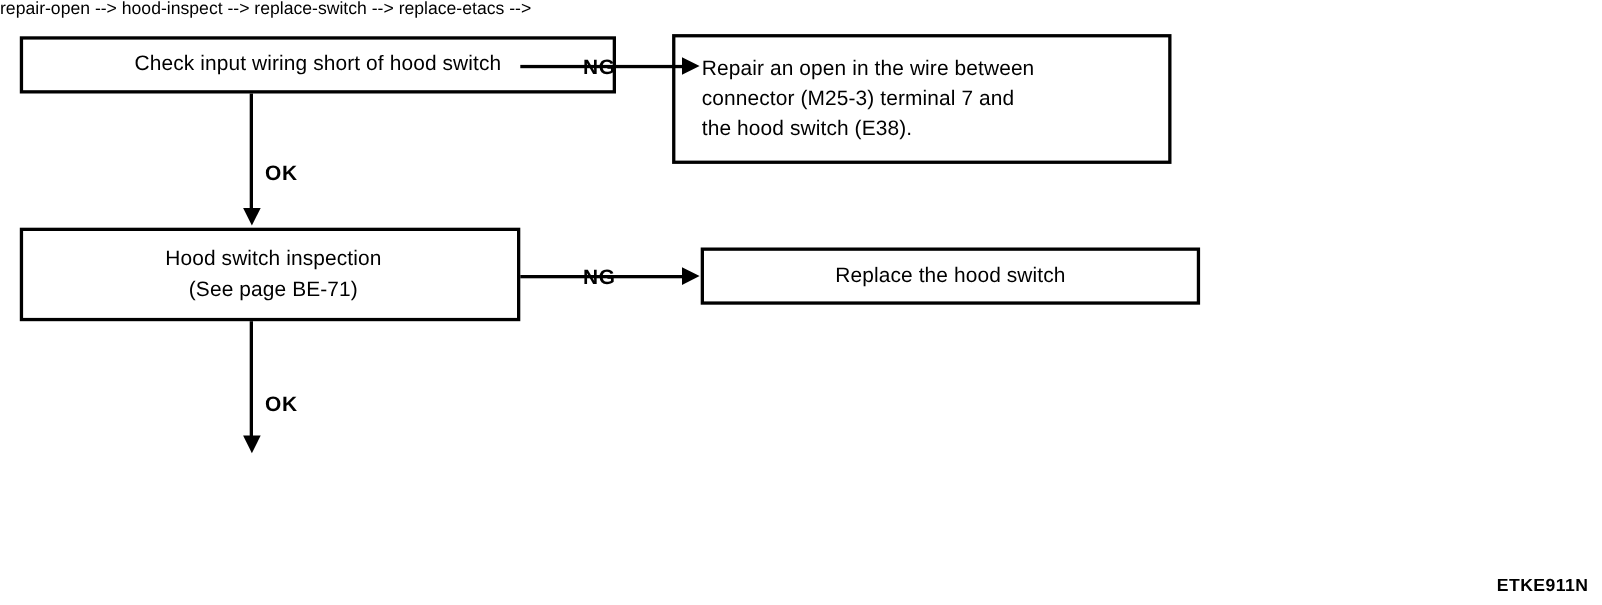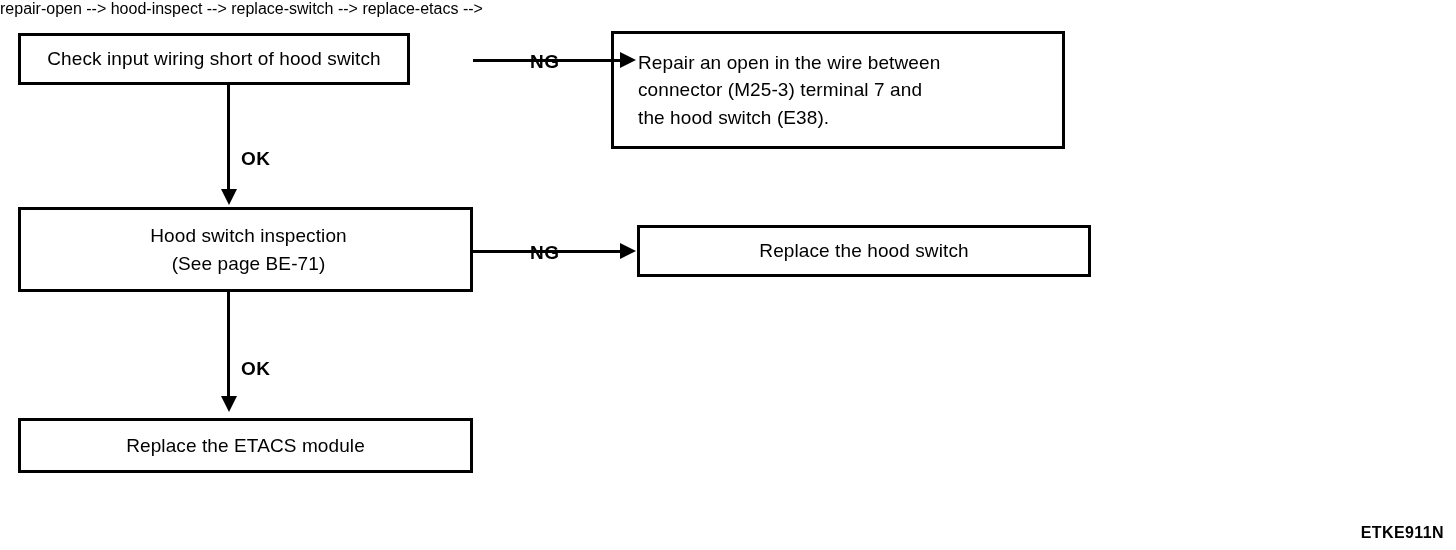--- a/index.html
+++ b/index.html
@@ -40,21 +40,21 @@
     justify-content: flex-start;
     text-align: left;
     padding-left: 24px;
   }
   .node-text {
     display: block;
     white-space: pre-line;
   }
 
   
-  #node-check-input   { left: 18px;  top: 33px;  width: 392px; height: 52px;  }
+  #node-check-input   { left: 18px;  top: 33px;  width: 542px; height: 52px;  }
   #node-repair-open   { left: 611px; top: 31px;  width: 454px; height: 118px; }
   #node-hood-inspect  { left: 18px;  top: 207px; width: 455px; height: 85px; padding-left: 16px;  }
   #node-replace-switch{ left: 637px; top: 225px; width: 454px; height: 52px;  }
   #node-replace-etacs { left: 18px;  top: 418px; width: 455px; height: 55px;  }
 
   
   .line-h {
     position: absolute;
     height: 3px;
     background: #000000;
@@ -140,23 +140,20 @@
     <span class="node-text">Hood switch inspection
 (See page BE-71)</span>
   </div>
 
   
   <div class="node" id="node-replace-switch">
     <span class="node-text">Replace the hood switch</span>
   </div>
 
   
-  <div class="node" id="node-replace-etacs">
-    <span class="node-text">Replace the ETACS module</span>
-  </div>
 
    repair-open --&gt;
   <div class="line-h" id="conn1-line"></div>
   <div class="arrow-right" id="conn1-arrow"></div>
   <div class="edge-label" id="label-ng-1">NG</div>
 
    hood-inspect --&gt;
   <div class="line-v" id="conn2-line"></div>
   <div class="arrow-down" id="conn2-arrow"></div>
   <div class="edge-label" id="label-ok-1">OK</div>

